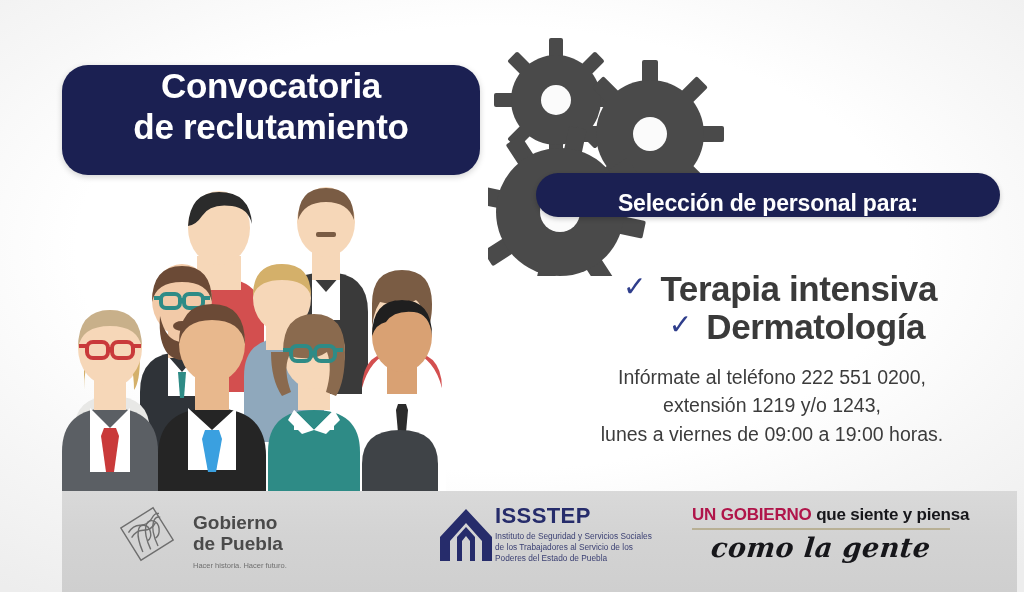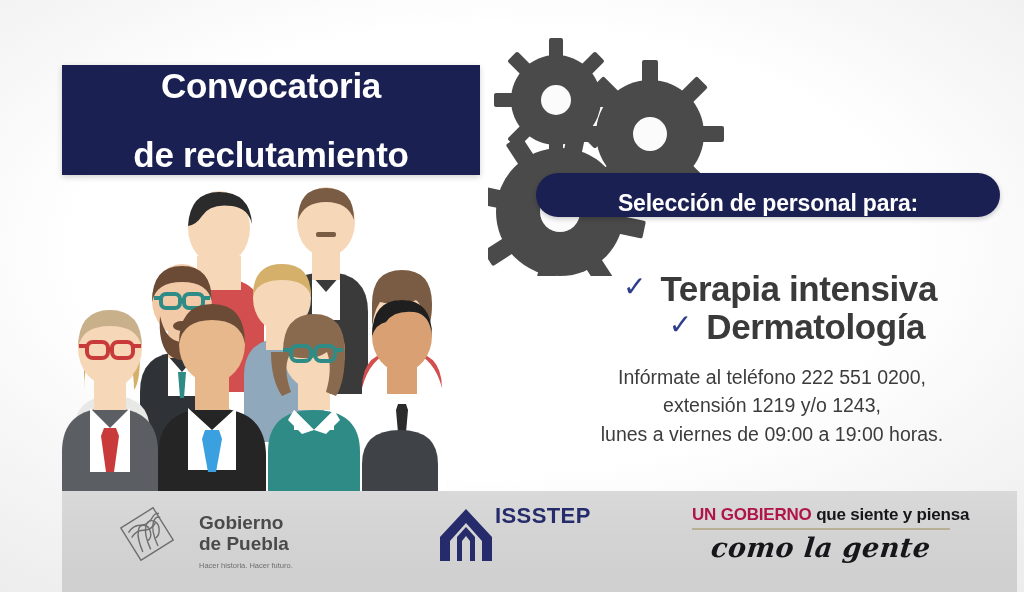--- a/index.html
+++ b/index.html
@@ -28,21 +28,22 @@
     position: absolute;
     left: 62px;
     top: 65px;
     width: 418px;
     height: 110px;
     background: #1b2052;
     box-shadow: 0 2px 6px rgba(0,0,0,0.18);
     display: flex;
     flex-direction: column;
     align-items: center;
-    justify-content: space-between;
+    justify-content: flex-start;
+    border-radius: 26px;
   }
   .title-line {
     color: #ffffff;
     font-size: 35px;
     font-weight: bold;
     line-height: 1.18;
     letter-spacing: -0.3px;
     text-align: center;
     white-space: nowrap;
   }
@@ -144,21 +145,21 @@
     background: linear-gradient(180deg, #d9d9d9 0%, #d3d3d3 45%, #cfcfcf 100%);
   }
 
   
   .gob-lockup {
     position: absolute;
     left: 56px;
     top: 12px;
     display: flex;
     align-items: flex-start;
-    gap: 23px;
+    gap: 17px;
   }
   .gob-mark { width: 58px; height: 62px; }
   .gob-text { padding-top: 9px; }
   .gob-name {
     color: #4a4a4a;
     font-size: 19px;
     font-weight: bold;
     line-height: 1.13;
     white-space: nowrap;
   }
@@ -472,20 +473,21 @@
       </div>
     </div>
 
     <div class="iss-lockup">
       <svg class="iss-mark" viewBox="0 0 58 62" aria-hidden="true">
         <path d="M29,6 L55,34 L55,58 L45,58 L45,38 L29,20 L13,38 L13,58 L3,58 L3,34 Z" fill="#262c6b"></path>
         <path d="M29,24 L38,34 L38,58 L33,58 L33,38 L29,33 L25,38 L25,58 L20,58 L20,34 Z" fill="#262c6b"></path>
       </svg>
       <div class="iss-text">
         <div class="iss-name">ISSSTEP</div>
+        <div class="iss-sub">Instituto de Seguridad y Servicios Sociales de los Trabajadores al Servicio de los Poderes del Estado de Puebla</div>
       </div>
     </div>
 
     <div class="slogan">
       <div class="slogan-line1">
         <span class="slogan-strong">UN GOBIERNO</span>
         <span class="slogan-rest">que siente y piensa</span>
       </div>
       <div class="slogan-rule"></div>
       <div class="slogan-line2">como la gente</div>

